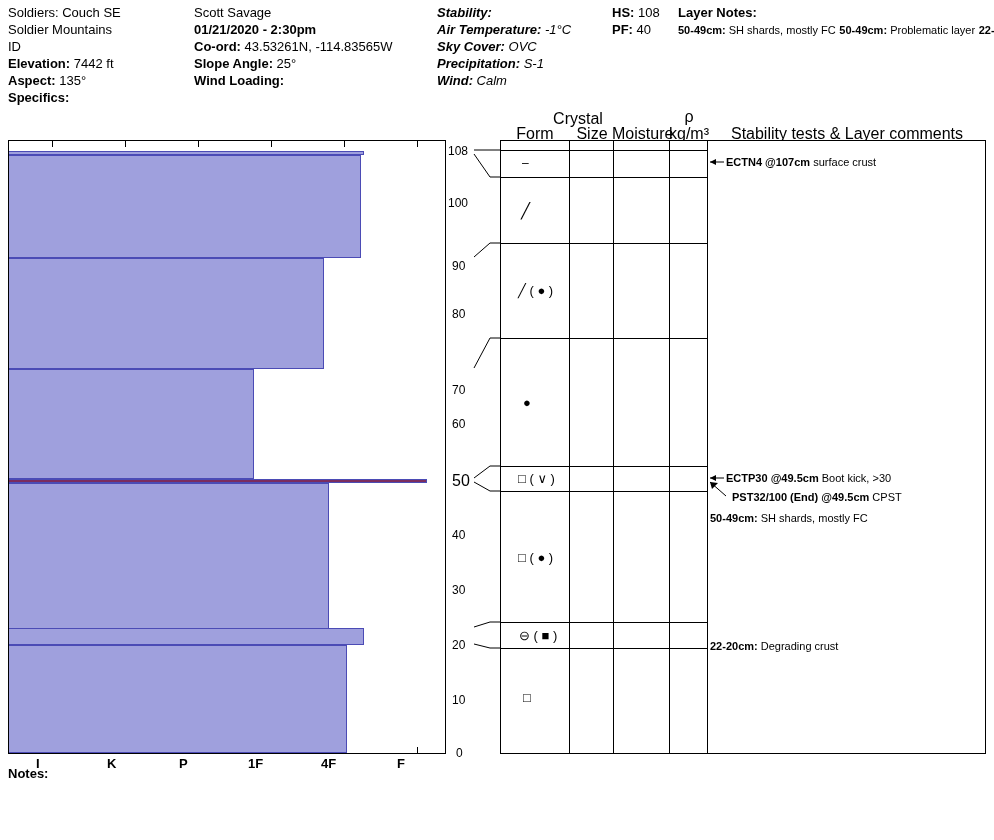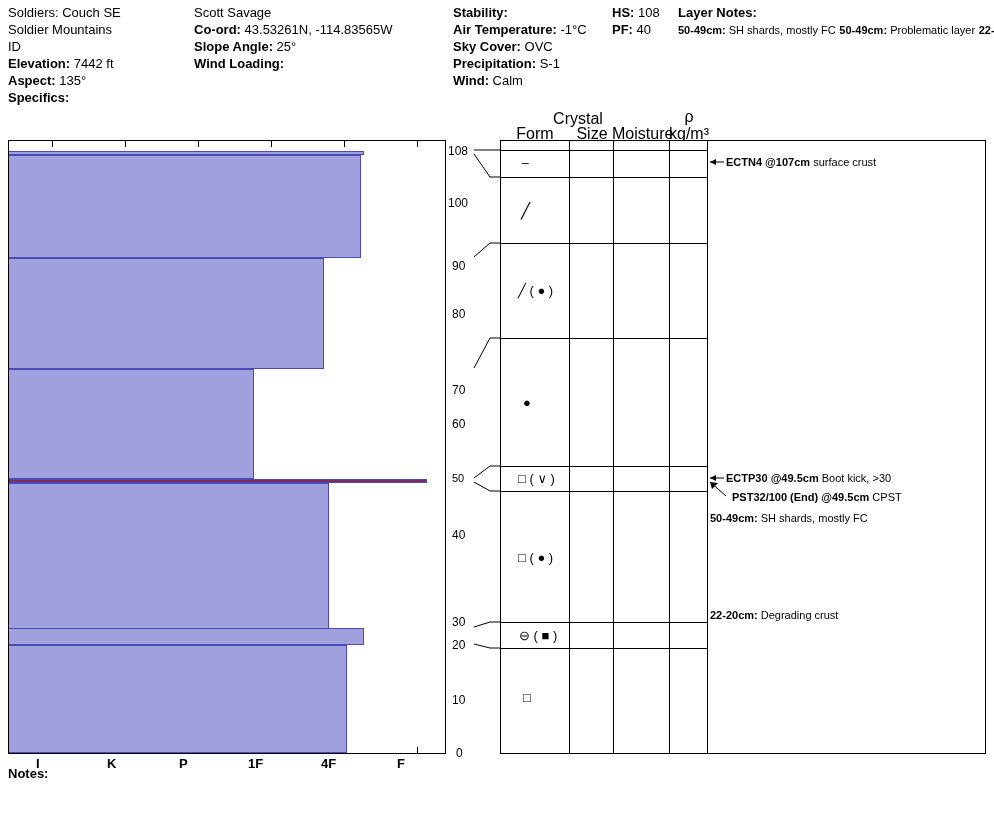--- a/index.html
+++ b/index.html
@@ -11,21 +11,21 @@
     color: #000000;
     overflow: hidden;
   }
   #root { position: relative; width: 994px; height: 840px; }
 
   
   .hdr { position: absolute; font-size: 13px; line-height: 17px; white-space: nowrap; }
   .b { font-weight: bold; }
   .hdr-col1 { left: 8px;  top: 4px; }
   .hdr-col2 { left: 194px; top: 4px; }
-  .hdr-col3 { left: 453px; top: 4px; }
+  .hdr-col3 { left: 437px; top: 4px; font-style: italic; }
   .hdr-col4 { left: 612px; top: 4px; }
   .hdr-col5 { left: 678px; top: 4px; }
   .hdr-row { display: block; height: 17px; }
   .note-sm { font-size: 11px; line-height: 14px; white-space: nowrap; }
   .note-sm .b { font-weight: bold; }
 
   
   .plot-outer { position: absolute; left: 8px; top: 140px; width: 438px; height: 614px;
                 border: 1px solid #000; background: #fff; }
   .grid-line { position: absolute; background: #000; }
@@ -81,20 +81,21 @@
     <span class="hdr-row">Soldiers: Couch SE</span>
     <span class="hdr-row">Soldier Mountains</span>
     <span class="hdr-row">ID</span>
     <span class="hdr-row"><span class="b">Elevation:</span> <span>7442 ft</span></span>
     <span class="hdr-row"><span class="b">Aspect:</span> <span>135°</span></span>
     <span class="hdr-row"><span class="b">Specifics:</span> <span></span></span>
   </div>
 
   <div class="hdr hdr-col2">
     <span class="hdr-row">Scott Savage</span>
+    <span class="hdr-row b">01/21/2020 - 2:30pm</span>
     <span class="hdr-row"><span class="b">Co-ord:</span> <span>43.53261N, -114.83565W</span></span>
     <span class="hdr-row"><span class="b">Slope Angle:</span> <span>25°</span></span>
     <span class="hdr-row"><span class="b">Wind Loading:</span> <span></span></span>
   </div>
 
   <div class="hdr hdr-col3">
     <span class="hdr-row"><span class="b">Stability:</span> <span></span></span>
     <span class="hdr-row"><span class="b">Air Temperature:</span> <span>-1°C</span></span>
     <span class="hdr-row"><span class="b">Sky Cover:</span> <span>OVC</span></span>
     <span class="hdr-row"><span class="b">Precipitation:</span> <span>S-1</span></span>
@@ -112,20 +113,21 @@
     <span class="note-sm"><span class="b">50-49cm:</span> <span>Problematic layer</span></span>
     <span class="note-sm"><span class="b">22-20cm:</span> </span>
   </div>
 
   <div class="tbl-hdr" style="left:548px; top:110px; width:60px;">Crystal</div>
   <div class="tbl-hdr" style="left:500px; top:125px; width:70px;">Form</div>
   <div class="tbl-hdr" style="left:570px; top:125px; width:44px;">Size</div>
   <div class="tbl-hdr" style="left:612px; top:125px; width:60px;">Moisture</div>
   <div class="tbl-hdr" style="left:668px; top:108px; width:42px;">ρ</div>
   <div class="tbl-hdr" style="left:666px; top:125px; width:46px;">kg/m³</div>
+  <div class="tbl-hdr" style="left:708px; top:125px; width:278px;">Stability tests &amp; Layer comments</div>
 
   <div class="plot-outer">
 
     <div class="grid-line" style="left:43px;  top:0;  width:1px; height:6px;"></div>
     <div class="grid-line" style="left:43px;  bottom:0; width:1px; height:6px;"></div>
     <div class="grid-line" style="left:116px; top:0;  width:1px; height:6px;"></div>
     <div class="grid-line" style="left:116px; bottom:0; width:1px; height:6px;"></div>
     <div class="grid-line" style="left:189px; top:0;  width:1px; height:6px;"></div>
     <div class="grid-line" style="left:189px; bottom:0; width:1px; height:6px;"></div>
     <div class="grid-line" style="left:262px; top:0;  width:1px; height:6px;"></div>
@@ -178,23 +180,23 @@
 
   <div class="depth-axis">
     <div class="depth-lbl" style="top:143px;"></div>
   </div>
   <div style="position:absolute; left:448px; top:144px; font-size:12px;">108</div>
   <div style="position:absolute; left:448px; top:196px; font-size:12px;">100</div>
   <div style="position:absolute; left:452px; top:251px; font-size:12px;margin-top:8px;">90</div>
   <div style="position:absolute; left:452px; top:307px; font-size:12px;">80</div>
   <div style="position:absolute; left:452px; top:383px; font-size:12px;">70</div>
   <div style="position:absolute; left:452px; top:417px; font-size:12px;">60</div>
-  <div style="position:absolute; left:452px; top:472px; font-size:11px;">50</div>
+  <div style="position:absolute; left:452px; top:472px; font-size:16px;">50</div>
   <div style="position:absolute; left:452px; top:528px; font-size:12px;">40</div>
-  <div style="position:absolute; left:452px; top:583px; font-size:12px;margin-top:32px;">30</div>
+  <div style="position:absolute; left:452px; top:583px; font-size:12px;">30</div>
   <div style="position:absolute; left:452px; top:638px; font-size:12px;">20</div>
   <div style="position:absolute; left:452px; top:693px; font-size:12px;">10</div>
   <div style="position:absolute; left:456px; top:746px; font-size:12px;">0</div>
 
   <div class="hard-axis">
     <div class="hard-lbl" style="left:28px;">I</div>
     <div class="hard-lbl" style="left:99px;">K</div>
     <div class="hard-lbl" style="left:171px;">P</div>
     <div class="hard-lbl" style="left:240px;">1F</div>
     <div class="hard-lbl" style="left:313px;">4F</div>
@@ -258,19 +260,19 @@
     <span>Boot kick, &gt;30</span>
   </div>
   <div class="comment" style="left:732px; top:491px;">
     <span class="b">PST32/100 (End) @49.5cm</span>
     <span>CPST</span>
   </div>
   <div class="comment" style="left:710px; top:512px;">
     <span class="b">50-49cm:</span>
     <span>SH shards, mostly FC</span>
   </div>
-  <div class="comment" style="left:710px; top:609px;">
+  <div class="comment" style="left:710px; top:640px;">
     <span class="b">22-20cm:</span>
     <span>Degrading crust</span>
   </div>
 
   <div class="notes">Notes:</div>
 </div>
 
 </body></html>

